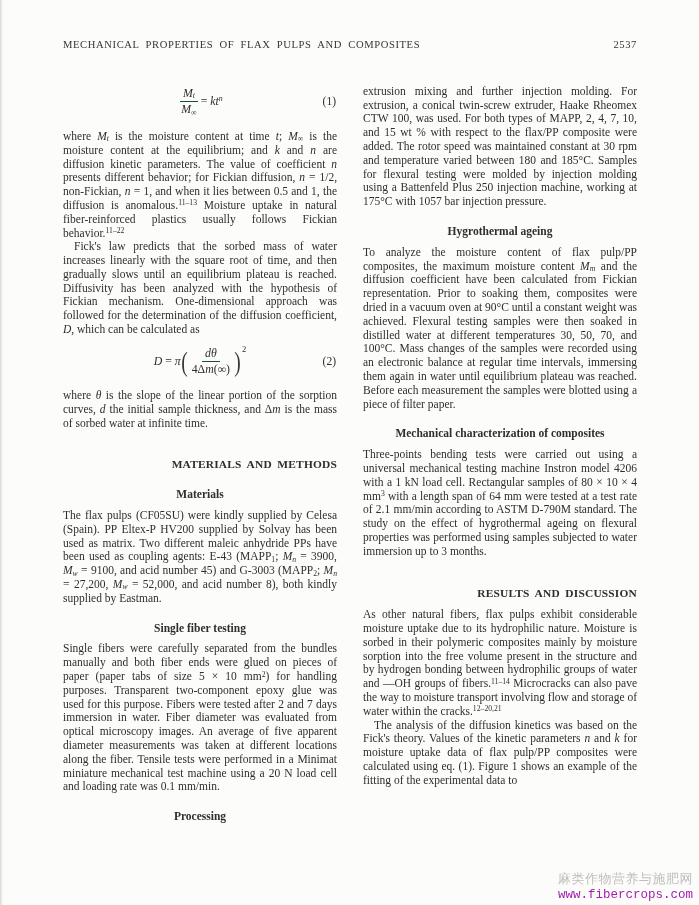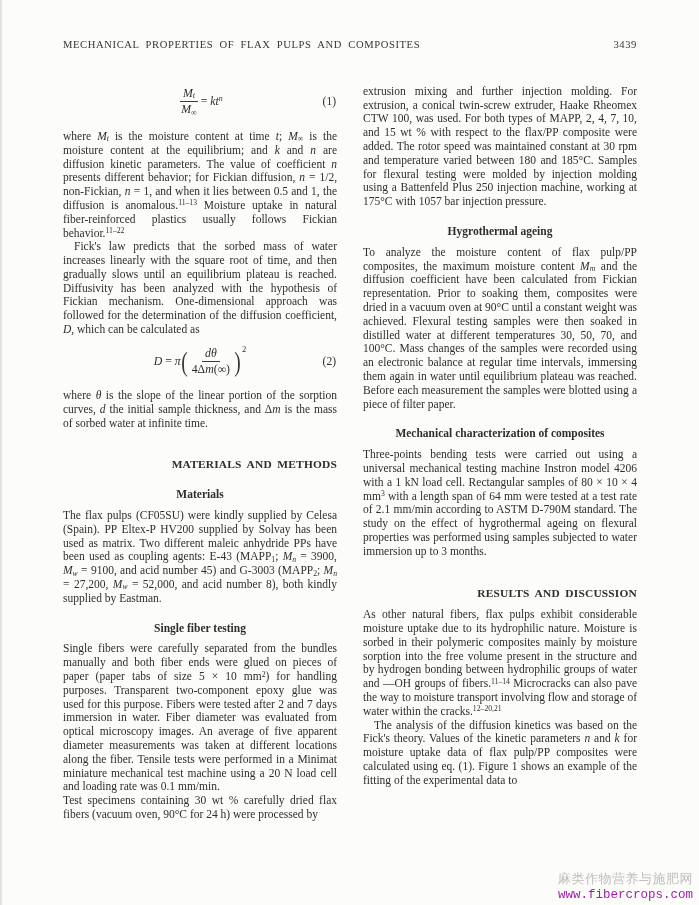--- a/index.html
+++ b/index.html
@@ -45,21 +45,21 @@
 </style>
 </head>
 <body>
 
 <div class="edge-left"></div>
 
 <div class="page">
 
   <div class="running-head">
     <span>MECHANICAL PROPERTIES OF FLAX PULPS AND COMPOSITES</span>
-    <span>3439</span>
+    <span>2537</span>
   </div>
 
   <div class="columns">
 
     <div class="col">
 
       <div class="equation eq1">
         <span class="eq-body">
           <span class="frac">
             <span class="num"><span class="it">M</span><sub class="it">t</sub></span>
@@ -89,21 +89,21 @@
 
       <p><span>where </span><span class="it">θ</span><span> is the slope of the linear portion of the sorption curves, </span><span class="it">d</span><span> the initial sample thickness, and Δ</span><span class="it">m</span><span> is the mass of sorbed water at infinite time.</span></p>
 
       <h2 class="section-head">MATERIALS AND METHODS</h2>
       <h3 class="sub-head">Materials</h3>
       <p><span>The flax pulps (CF05SU) were kindly supplied by Celesa (Spain). PP Eltex-P HV200 supplied by Solvay has been used as matrix. Two different maleic anhydride PPs have been used as coupling agents: E-43 (MAPP</span><sub>1</sub><span>; </span><span class="it">M</span><sub class="it">n</sub><span> = 3900, </span><span class="it">M</span><sub class="it">w</sub><span> = 9100, and acid number 45) and G-3003 (MAPP</span><sub>2</sub><span>; </span><span class="it">M</span><sub class="it">n</sub><span> = 27,200, </span><span class="it">M</span><sub class="it">w</sub><span> = 52,000, and acid number 8), both kindly supplied by Eastman.</span></p>
 
       <h3 class="sub-head">Single fiber testing</h3>
       <p><span>Single fibers were carefully separated from the bundles manually and both fiber ends were glued on pieces of paper (paper tabs of size 5 × 10 mm</span><sup>2</sup><span>) for handling purposes. Transparent two-component epoxy glue was used for this purpose. Fibers were tested after 2 and 7 days immersion in water. Fiber diameter was evaluated from optical microscopy images. An average of five apparent diameter measurements was taken at different locations along the fiber. Tensile tests were performed in a Minimat miniature mechanical test machine using a 20 N load cell and loading rate was 0.1 mm/min.</span></p>
 
-      <p><span>Test specimens containing 30 wt % carefully dried flax fibers (vacuum oven, 90°C for 24 h) were processed by</span></p>
+      <h3 class="sub-head">Processing</h3>
 
     </div>
 
     <div class="col">
 
       <p><span>extrusion mixing and further injection molding. For extrusion, a conical twin-screw extruder, Haake Rheomex CTW 100, was used. For both types of MAPP, 2, 4, 7, 10, and 15 wt % with respect to the flax/PP composite were added. The rotor speed was maintained constant at 30 rpm and temperature varied between 180 and 185°C. Samples for flexural testing were molded by injection molding using a Battenfeld Plus 250 injection machine, working at 175°C with 1057 bar injection pressure.</span></p>
 
       <h3 class="sub-head">Hygrothermal ageing</h3>
       <p><span>To analyze the moisture content of flax pulp/PP composites, the maximum moisture content </span><span class="it">M</span><sub class="it">m</sub><span> and the diffusion coefficient have been calculated from Fickian representation. Prior to soaking them, composites were dried in a vacuum oven at 90°C until a constant weight was achieved. Flexural testing samples were then soaked in distilled water at different temperatures 30, 50, 70, and 100°C. Mass changes of the samples were recorded using an electronic balance at regular time intervals, immersing them again in water until equilibrium plateau was reached. Before each measurement the samples were blotted using a piece of filter paper.</span></p>
 

